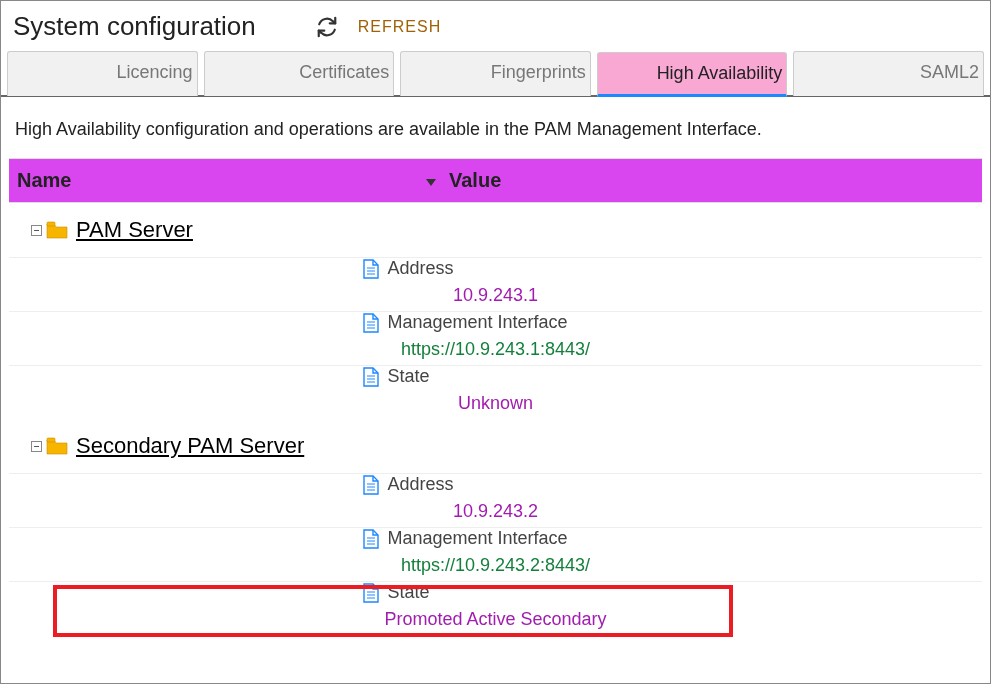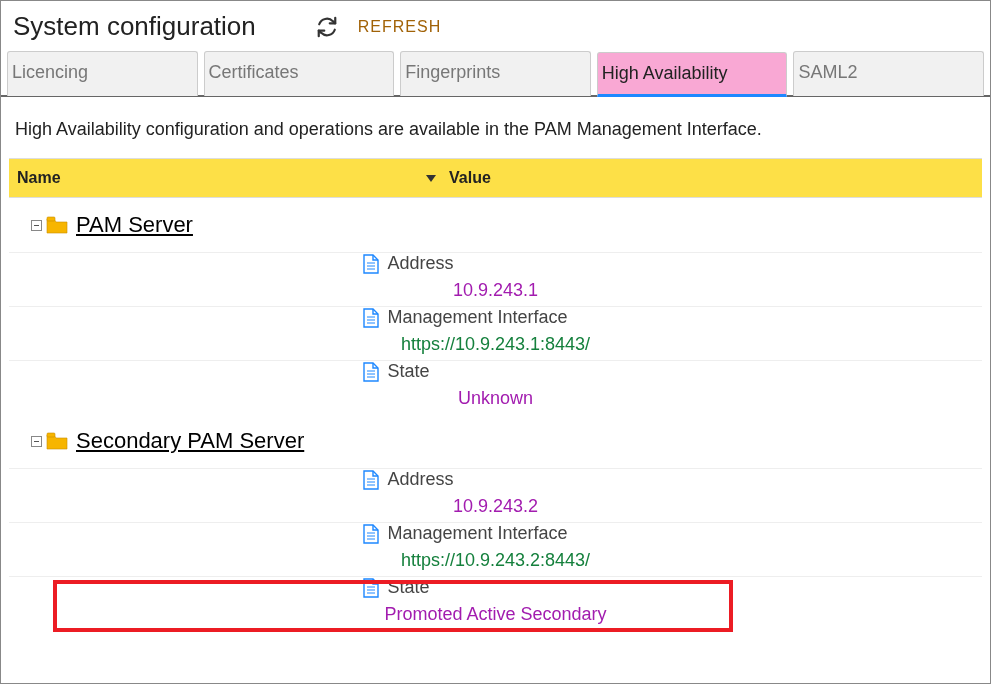--- a/index.html
+++ b/index.html
@@ -36,21 +36,21 @@
   }
   .refresh-icon svg { display:block; }
   .tabs {
     display: flex;
     border-bottom: 2px solid #666;
     padding: 0 6px;
     gap: 6px;
   }
   .tab {
     flex: 1;
-    text-align: left;
+    text-align: right;
     padding: 10px 4px;
     border: 1px solid #ccc;
     border-bottom: none;
     background: #f1f1f1;
     color: #777;
     font-size: 18px;
     cursor: pointer;
     position: relative;
     top: 1px;
     border-top-left-radius: 3px;
@@ -65,25 +65,25 @@
   }
   .body {
     padding: 0 8px;
   }
   .description {
     font-size: 18px;
     margin: 22px 6px 18px 6px;
   }
   .table-header {
     display: flex;
-    background: #fde047;
+    background: #d946ef;
     border-top: 1px solid #ddd;
     border-bottom: 1px solid #ddd;
     font-weight: 700;
-    font-size: 16px;
+    font-size: 20px;
     padding: 10px 8px;
   }
   .col-name { width: 408px; display:flex; align-items:center; }
   .col-value { flex: 1; display:flex; align-items:center; gap:6px;}
   .sort-caret {
     display:inline-block; margin-right:6px;
   }
   .group-row {
     display:flex;
     align-items:center;

